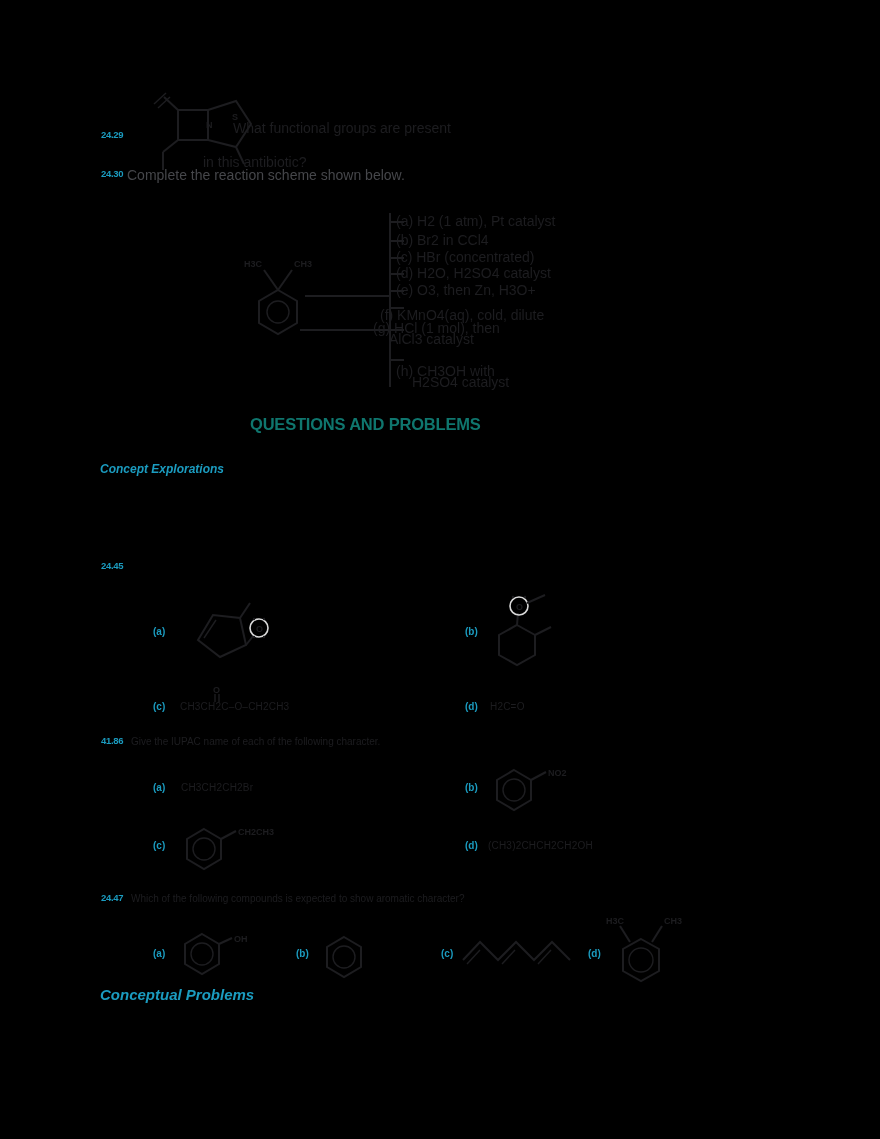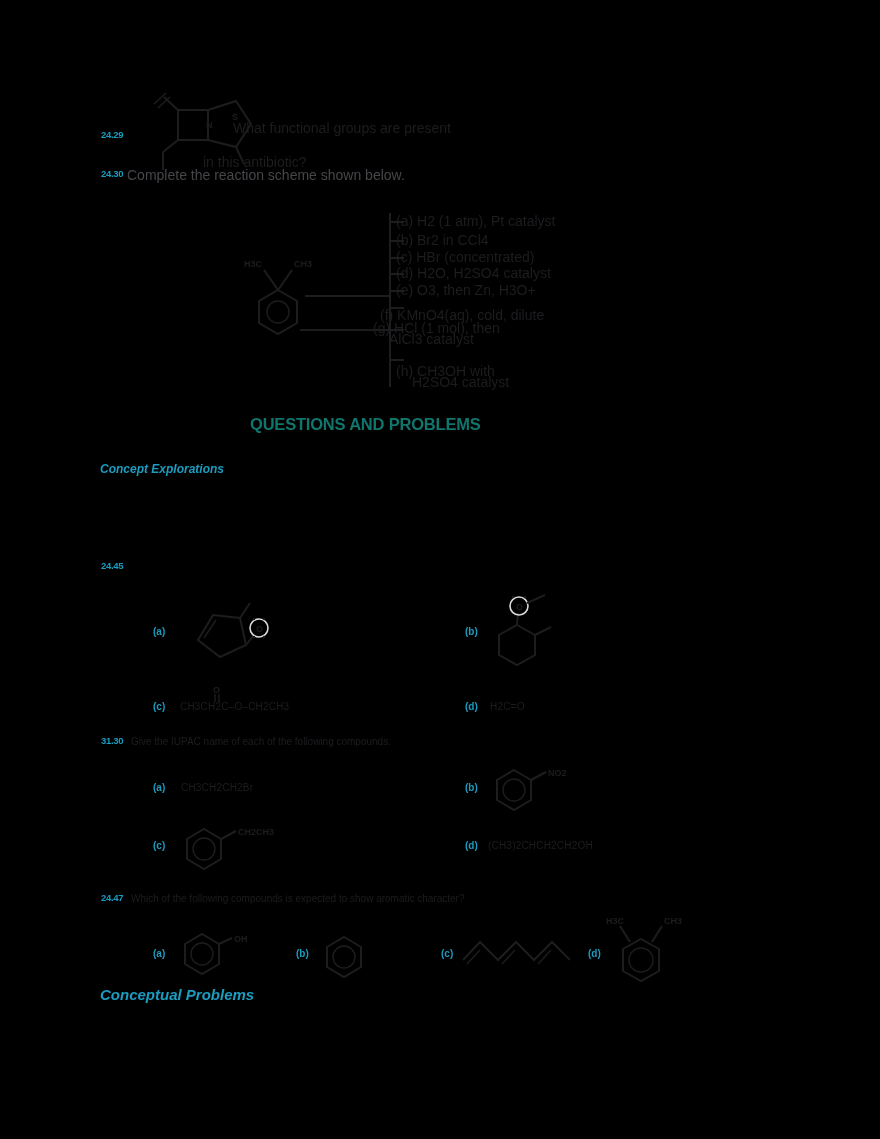--- a/index.html
+++ b/index.html
@@ -145,22 +145,22 @@
   <span class="abs ink atom abs" style="left:213px;top:685px;font-size:9px;">O</span>
   <svg class="abs" style="left:213px;top:694px;" width="10" height="8" viewBox="0 0 10 8">
     <line class="bond-thin" x1="2" y1="0" x2="2" y2="8"></line>
     <line class="bond-thin" x1="6" y1="0" x2="6" y2="8"></line>
   </svg>
   <span class="abs ink formula" style="left:180px;top:701px;">CH3CH2C–O–CH2CH3</span>
 
   <span class="abs marker" style="left:465px;top:701px;">(d)</span>
   <span class="abs ink formula" style="left:490px;top:701px;">H2C=O</span>
 
-  <span class="abs num" style="left:101px;top:735px;">31.30</span>
-  <span class="abs ink body-text" style="left:131px;top:736px;">Give the IUPAC name of each of the following compounds.</span>
+  <span class="abs num" style="left:101px;top:735px;">41.86</span>
+  <span class="abs ink body-text" style="left:131px;top:736px;">Give the IUPAC name of each of the following character.</span>
 
   <span class="abs marker" style="left:153px;top:782px;">(a)</span>
   <span class="abs ink formula" style="left:181px;top:782px;">CH3CH2CH2Br</span>
 
   <span class="abs marker" style="left:465px;top:782px;">(b)</span>
   <svg class="abs" style="left:486px;top:758px;" width="95" height="62" viewBox="0 0 95 62">
     <polygon class="bond" points="28,12 45,22 45,42 28,52 11,42 11,22"></polygon>
     <circle class="bond-thin" cx="28" cy="32" r="11"></circle>
     <line class="bond" x1="45" y1="22" x2="60" y2="14"></line>
     <text class="atom" x="62" y="18">NO2</text>

